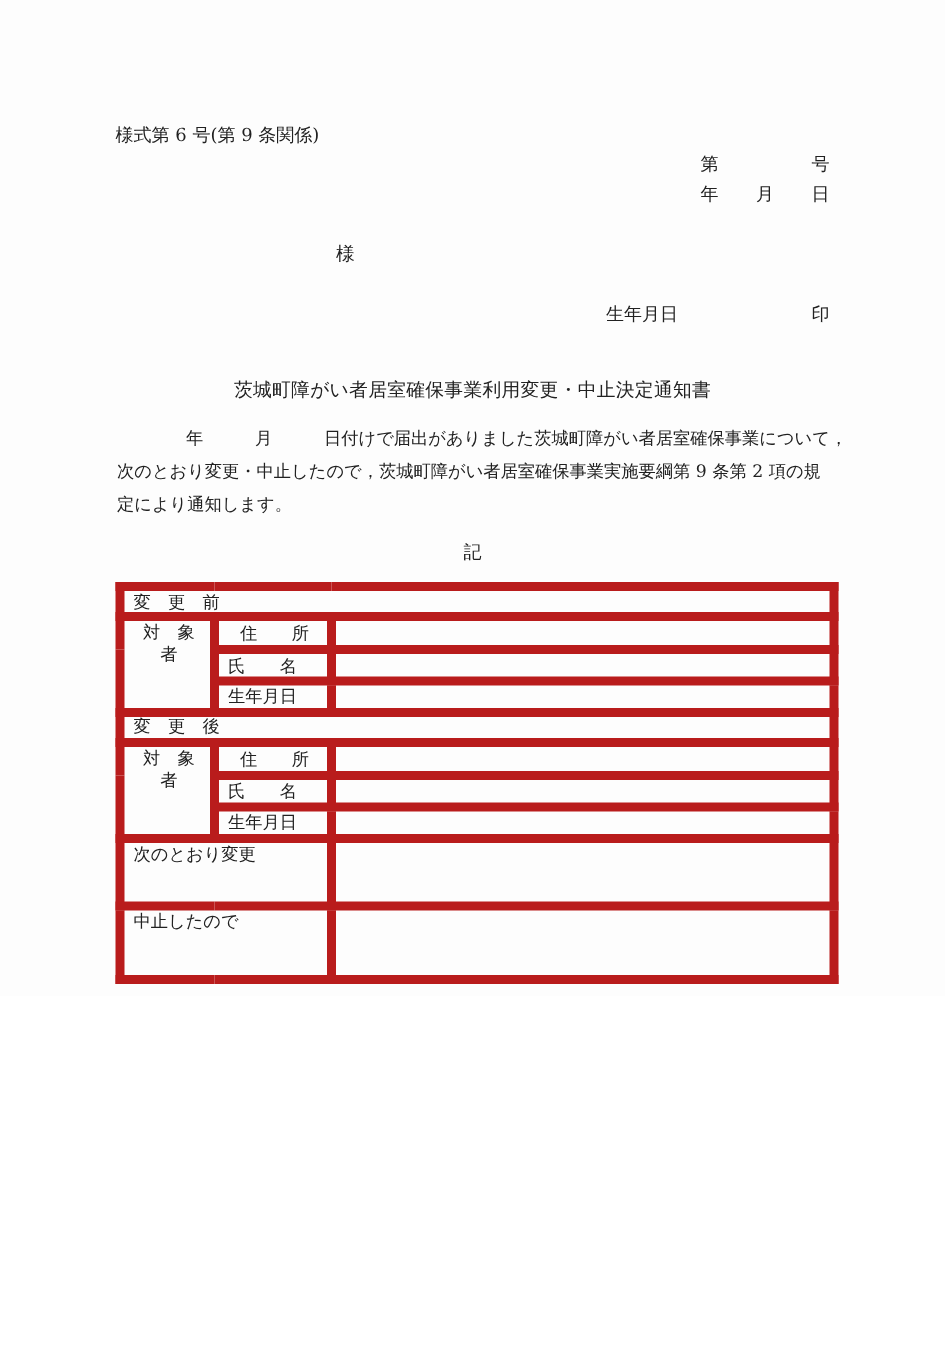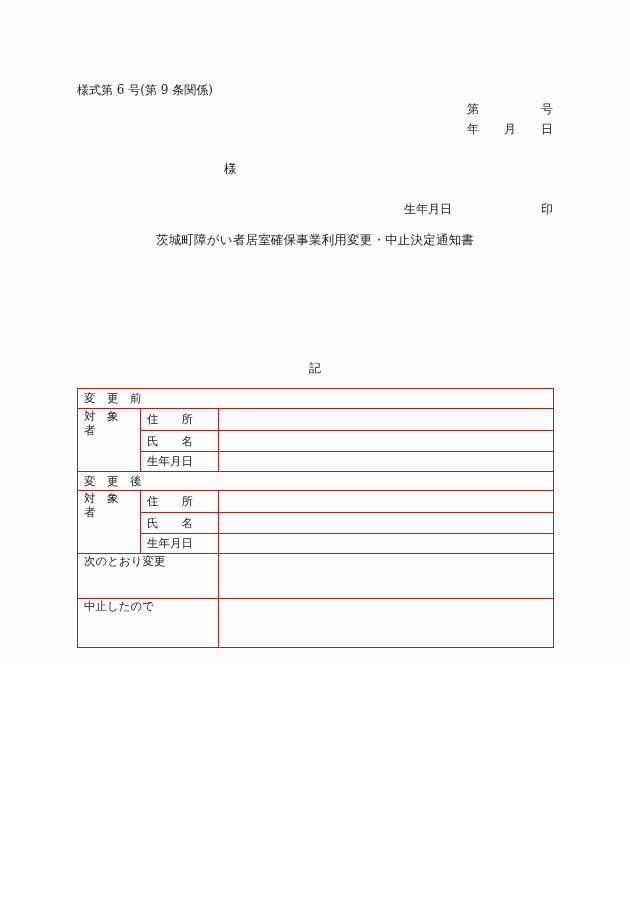--- a/index.html
+++ b/index.html
@@ -36,21 +36,21 @@
   .addressee {
     left: 224px; top: 161px;
     font-size: 12.5px;
   }
   .sender-line {
     left: 404px; top: 201px; width: 149px;
     display: flex; justify-content: space-between;
     font-size: 12px;
   }
   .doc-title {
-    left: 0; top: 232px; width: 630px;
+    left: 0; top: 252px; width: 630px;
     text-align: center;
     font-size: 12.5px;
     letter-spacing: 0.2px;
     white-space: nowrap;
   }
   .body-par {
     left: 78px; top: 281px; width: 477px;
     font-size: 11.5px;
     line-height: 22px;
   }
@@ -64,27 +64,27 @@
   table.form-table {
     position: absolute;
     left: 77px; top: 388px;
     width: 476px;
     border-collapse: collapse;
     table-layout: fixed;
     font-size: 11.5px;
     color: #212121;
   }
   table.form-table td {
-    border: 1px solid #b91c1c;
+    border: 6px solid #b91c1c;
     padding: 0 4px 0 6px;
     line-height: 1.25;
     overflow: hidden;
   }
   tr.rh20 { height: 20px; }
-  tr.rh22 { height: 22px; }
+  tr.rh22 { height: 22px; text-align: center; }
   tr.rh21 { height: 21px; }
   tr.rh19 { height: 19px; font-family: Liberation Serif, serif; }
   tr.rh45 { height: 45px; }
   tr.rh49 { height: 49px; }
   td.vtop { vertical-align: top; padding-top: 4px; }
 </style>
 </head>
 <body>
 
 <div class="page">
@@ -104,20 +104,25 @@
 
   <div class="abs addressee">様</div>
 
   <div class="abs sender-line">
     <span>生年月日</span>
     <span>印</span>
   </div>
 
   <div class="abs doc-title">茨城町障がい者居室確保事業利用変更・中止決定通知書</div>
 
+  <div class="abs body-par">
+    <div class="body-line">　　　　年　　　月　　　日付けで届出がありました茨城町障がい者居室確保事業について，</div>
+    <div class="body-line">次のとおり変更・中止したので，茨城町障がい者居室確保事業実施要綱第 9 条第 2 項の規</div>
+    <div class="body-line">定により通知します。</div>
+  </div>
 
   <div class="abs list-marker">記</div>
 
   <table class="form-table">
     <colgroup>
       <col style="width:63px">
       <col style="width:78px">
       <col style="width:335px">
     </colgroup>
     <tbody>

